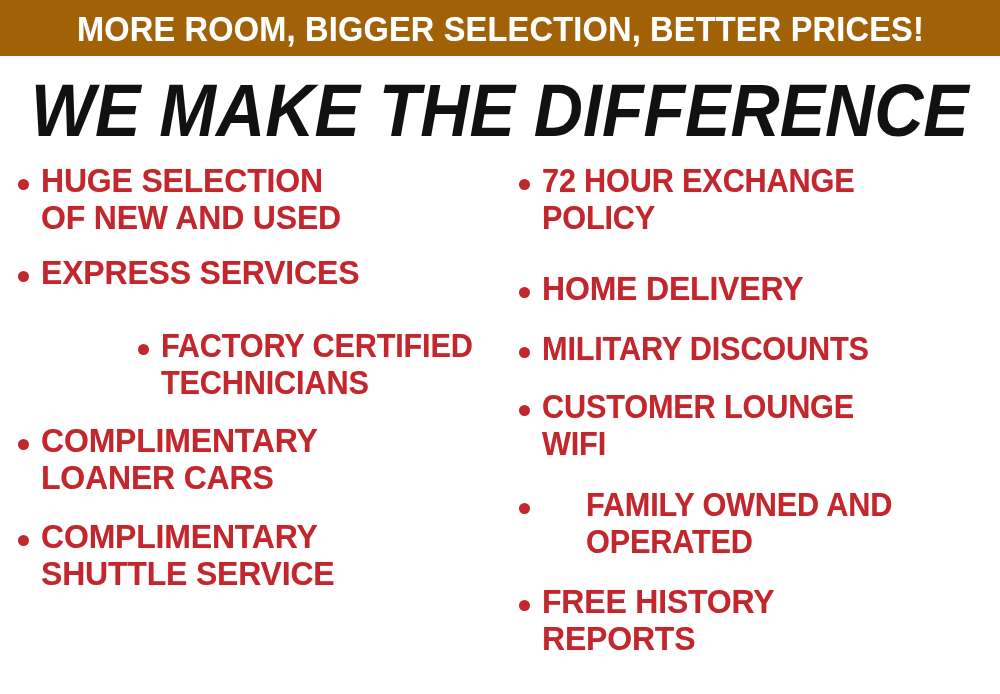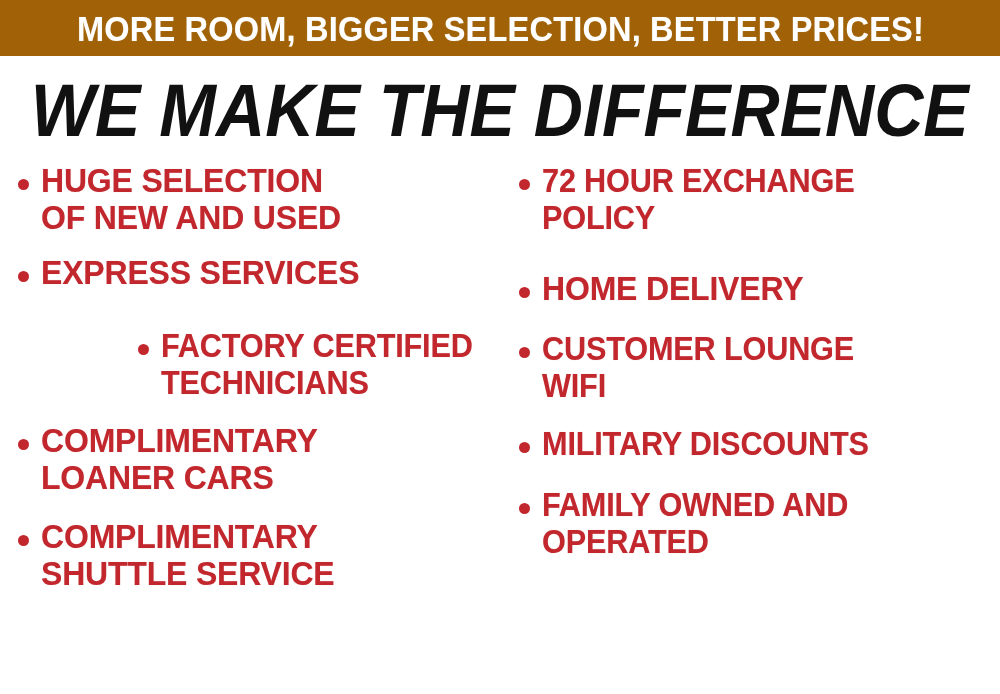--- a/index.html
+++ b/index.html
@@ -110,21 +110,21 @@
   
   #col-left  .bullet-item:nth-child(1) { margin-bottom: 18px; }
   #col-left  .bullet-item:nth-child(2) { margin-bottom: 36px; }
   #col-left  .bullet-item:nth-child(3) { margin-bottom: 21px; justify-content: flex-end; }
   #col-left  .bullet-item:nth-child(4) { margin-bottom: 22px; }
 
   #col-right .bullet-item:nth-child(1) { margin-bottom: 3px; }
   #col-right .bullet-item:nth-child(2) { margin-bottom: 23px; margin-top: 34px; }
   #col-right .bullet-item:nth-child(3) { margin-bottom: 21px; }
   #col-right .bullet-item:nth-child(4) { margin-bottom: 24px; }
-  #col-right .bullet-item:nth-child(5) { margin-bottom: 23px; }
+  #col-right .bullet-item:nth-child(5) { margin-bottom: 23px; gap: 44px; }
 
   
   .tight { transform: scaleX(0.93); }
 </style>
 </head>
 <body>
 
 <div id="poster">
 
   <div id="banner">
@@ -176,31 +176,36 @@
 POLICY</span>
     </div>
 
     <div class="bullet-item">
       <span class="bullet-dot"></span>
       <span class="bullet-text">HOME DELIVERY</span>
     </div>
 
     <div class="bullet-item">
       <span class="bullet-dot"></span>
+      <span class="bullet-text tight">MILITARY DISCOUNTS</span>
+    </div>
+
+    <div class="bullet-item">
+      <span class="bullet-dot"></span>
       <span class="bullet-text tight">CUSTOMER LOUNGE
 WIFI</span>
     </div>
 
     <div class="bullet-item">
       <span class="bullet-dot"></span>
-      <span class="bullet-text tight">MILITARY DISCOUNTS</span>
-    </div>
-
-    <div class="bullet-item">
-      <span class="bullet-dot"></span>
       <span class="bullet-text tight">FAMILY OWNED AND
 OPERATED</span>
     </div>
 
+    <div class="bullet-item">
+      <span class="bullet-dot"></span>
+      <span class="bullet-text">FREE HISTORY
+REPORTS</span>
+    </div>
 
   </div>
 
 </div>
 
 </body></html>

